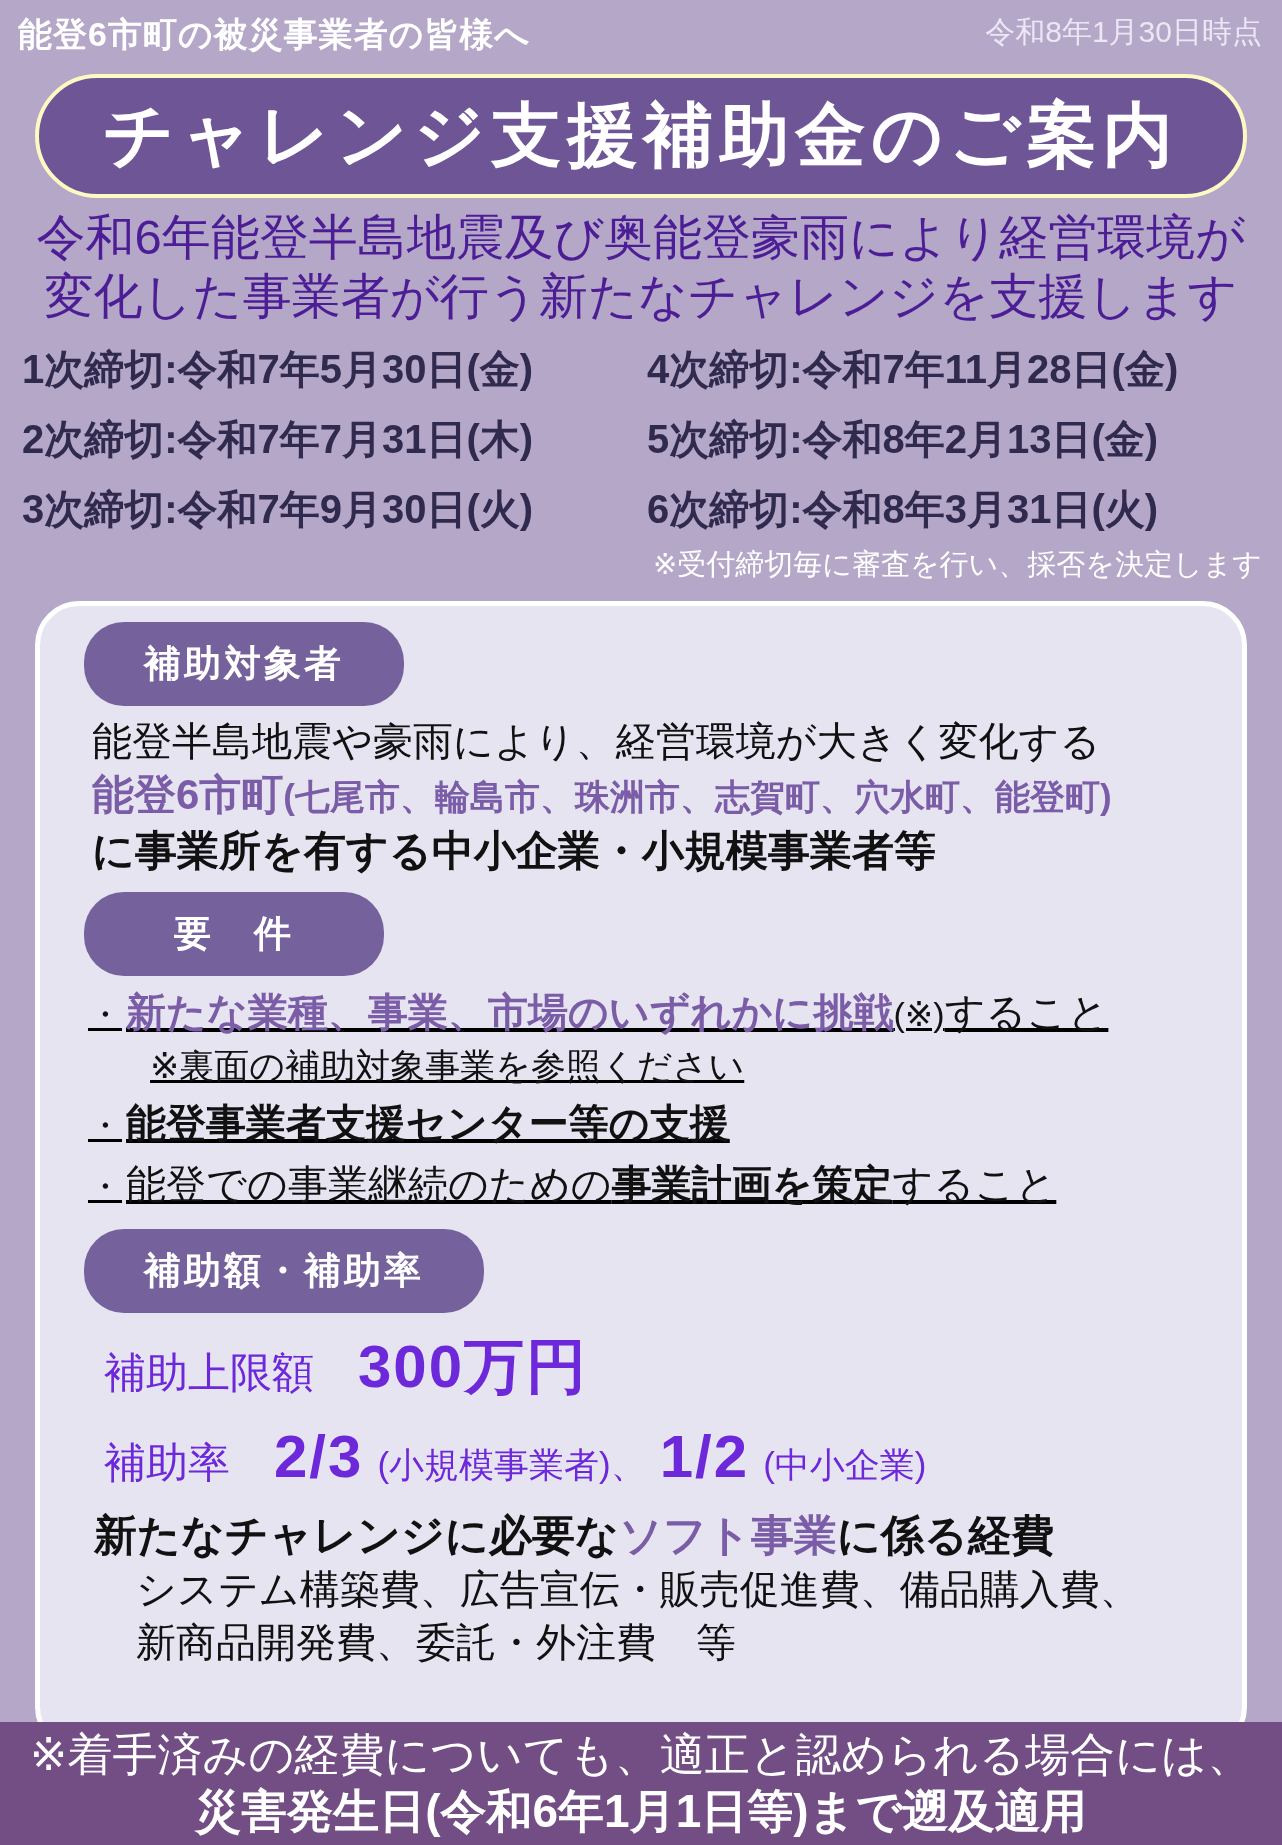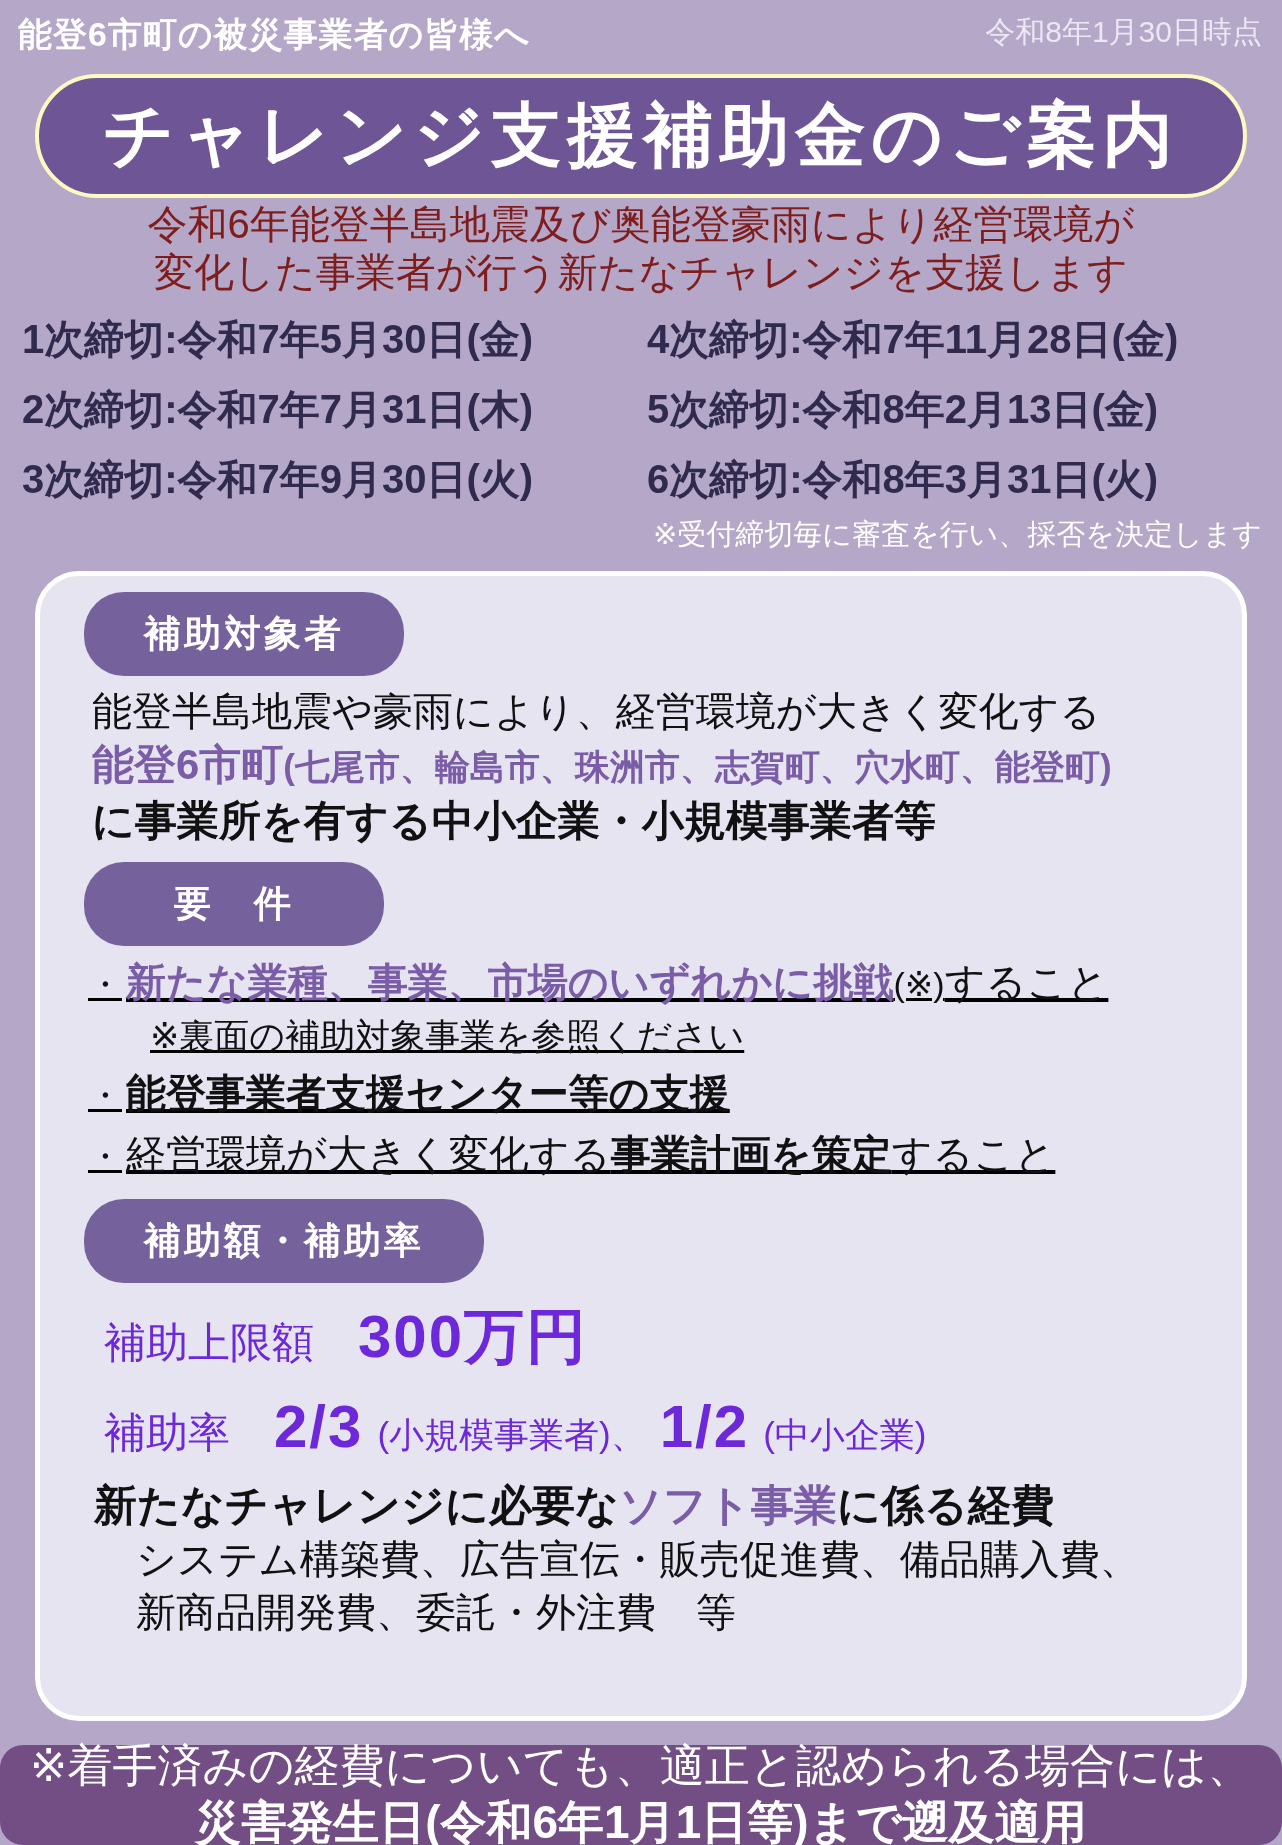--- a/index.html
+++ b/index.html
@@ -19,21 +19,21 @@
 
   
   .title-box{
     margin:16px 35px 0;height:116px;
     background:#6d5596;border:4px solid #fef9c3;border-radius:62px;
     display:flex;align-items:center;justify-content:center;
   }
   .title-text{color:#ffffff;font-weight:bold;font-size:70px;letter-spacing:6px;white-space:nowrap;}
 
   
-  .subtitle{margin-top:2px;text-align:center;color:#7f1d1d;font-size:40px;line-height:1.2;font-weight:400;}
+  .subtitle{margin-top:10px;text-align:center;color:#4c1d95;font-size:49px;line-height:1.2;font-weight:400;}
 
   
   .deadlines{
     display:grid;grid-template-columns:625px 1fr;
     padding:16px 0 0 22px;row-gap:15px;
     color:#2f2a4e;font-weight:bold;font-size:40px;white-space:nowrap;
   }
   .review-note{text-align:right;color:#ffffff;font-size:29px;font-weight:400;padding:8px 20px 0 0;}
 
   
@@ -65,23 +65,23 @@
   .amount-big{font-size:60px;font-weight:bold;letter-spacing:2px;}
   .amount-note{font-size:35px;font-weight:500;}
   .gap40{margin-left:44px;}
   .gap14{margin-left:14px;}
 
   .exp-lead{font-size:43px;font-weight:bold;color:#111111;margin:12px 0 0 24px;line-height:56px;}
   .exp-items{font-size:40px;color:#111111;margin:0 0 0 66px;line-height:53px;}
 
   
   .footer{
-    position:absolute;left:0;bottom:0;width:1282px;height:100px;
+    position:absolute;left:0;bottom:0;width:1282px;height:123px;
     background:#724e84;color:#ffffff;text-align:center;
-    display:flex;flex-direction:column;justify-content:center;gap:2px;border-radius:23px;
+    display:flex;flex-direction:column;justify-content:center;gap:2px;
   }
   .footer-line1{font-size:45px;font-weight:400;line-height:1.2;}
   .footer-line2{font-size:46px;font-weight:bold;line-height:1.2;}
 </style>
 </head>
 <body>
 
 <div class="page">
 
   <div class="top-header">
@@ -131,21 +131,21 @@
           <span class="small">(※)</span>
           <span>すること</span>
         </div>
         <div class="sub-note">※裏面の補助対象事業を参照ください</div>
         <div class="bullet-line">
           <span class="bullet-mark">・</span>
           <span class="b">能登事業者支援センター等の支援</span>
         </div>
         <div class="bullet-line mt6">
           <span class="bullet-mark">・</span>
-          <span>経営環境が大きく変化する</span>
+          <span>能登での事業継続のための</span>
           <span class="b">事業計画を策定</span>
           <span>すること</span>
         </div>
       </div>
     </div>
 
     <div class="sect" style="margin-top:16px;">
       <div class="pill">補助額・補助率</div>
       <div class="amount-row">
         <span class="amount-label">補助上限額</span>

